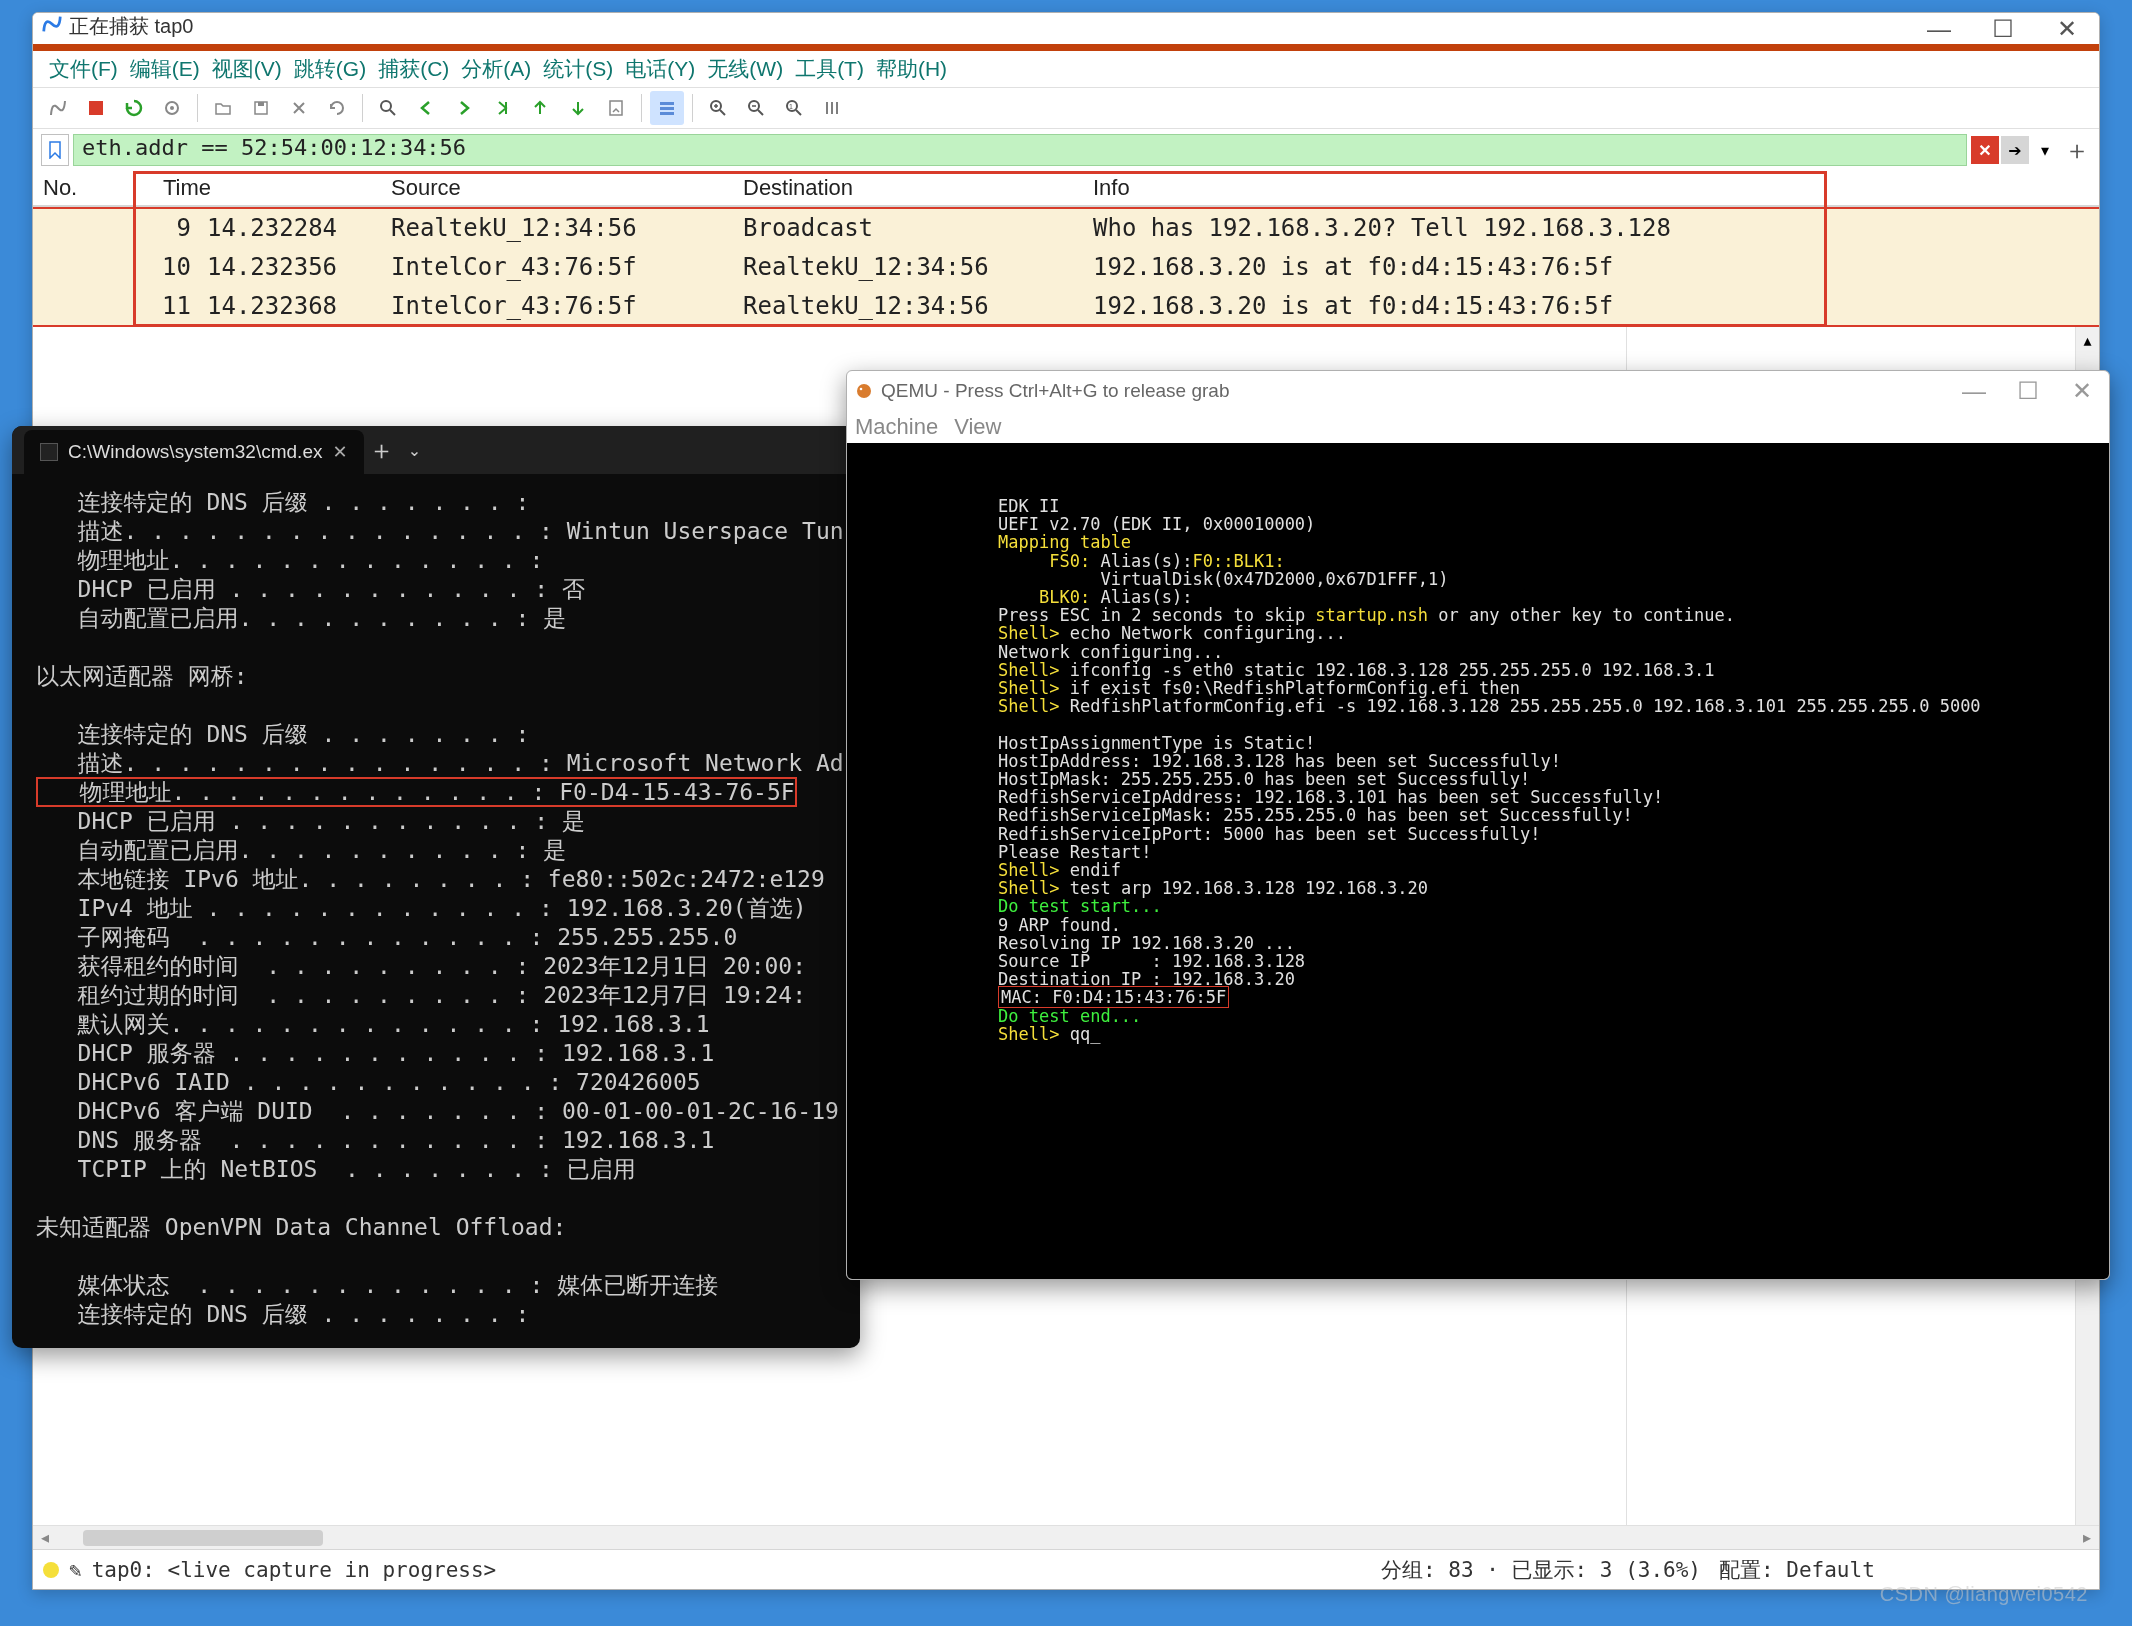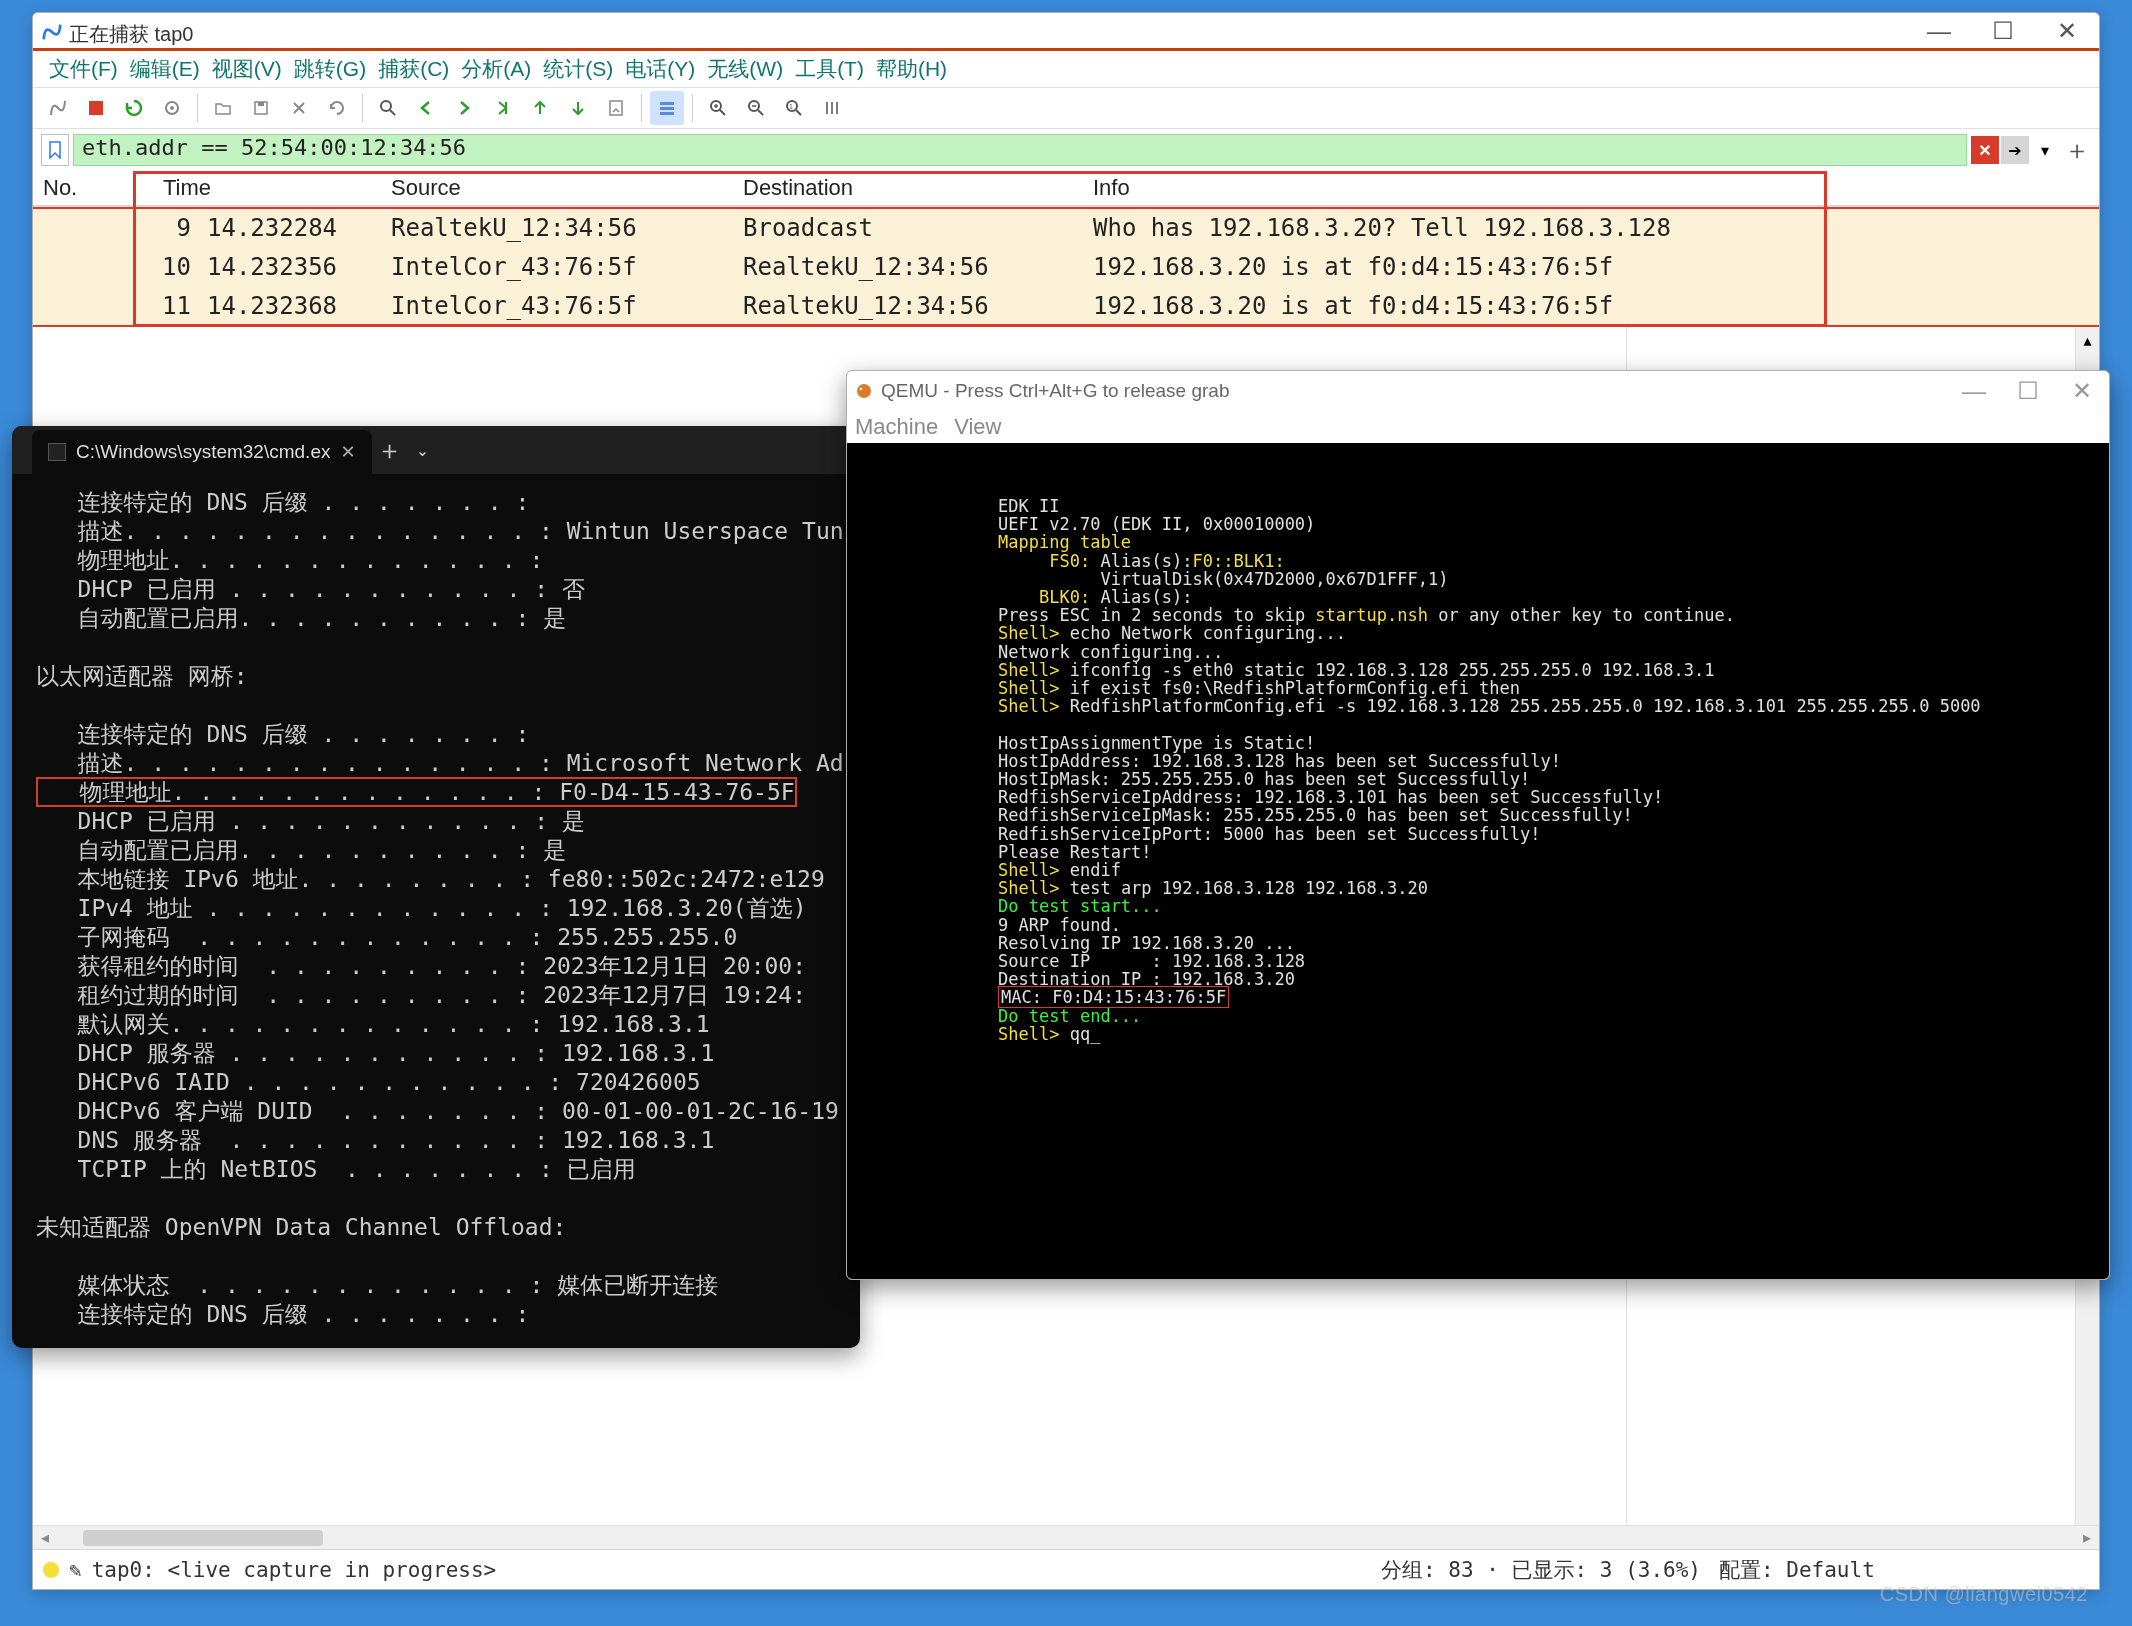--- a/index.html
+++ b/index.html
@@ -1,18 +1,18 @@
 <!DOCTYPE html>
 <html><head>
 <meta charset="utf-8">
 <style>
   * { box-sizing: border-box; margin: 0; padding: 0; }
   html,body { width: 2132px; height: 1626px; background: #3B8AD8; font-family: "Segoe UI", Arial, sans-serif; overflow: hidden; }
   .wireshark { position: absolute; left: 32px; top: 12px; width: 2068px; height: 1578px; background: #fff; border: 1px solid #b0b0b0; border-radius: 6px 6px 0 0; box-shadow: 0 4px 16px rgba(0,0,0,.2); display: flex; flex-direction: column; overflow: hidden; }
-  .ws-titlebar { height: 38px; background: #fff; display: flex; align-items: flex-end; padding-left: 8px; font-size: 20px; color: #333; border-bottom: 3px solid #c2410c; }
+  .ws-titlebar { height: 38px; background: #fff; display: flex; align-items: flex-start; padding-left: 8px; font-size: 20px; color: #333; border-bottom: 7px solid #c2410c; }
   .ws-titlebar .fin-icon svg { width: 22px; height: 22px; margin-right: 6px; }
   .ws-titlebar .ttl { flex: 1; }
   .ws-wbtn { width: 64px; height: 100%; display: flex; align-items: center; justify-content: center; color: #555; font-size: 24px; }
   .ws-menubar { height: 36px; display: flex; align-items: center; padding-left: 12px; font-size: 21px; color: #0f766e; gap: 4px; }
   .ws-menubar span { padding: 2px 4px; }
   .ws-toolbar { height: 42px; display: flex; align-items: center; padding-left: 8px; gap: 4px; border-top: 1px solid #e0e0e0; border-bottom: 1px solid #e0e0e0; }
   .tbtn { width: 34px; height: 34px; display: flex; align-items: center; justify-content: center; border-radius: 3px; }
   .tsep { width: 1px; height: 28px; background: #d0d0d0; margin: 0 4px; }
   .filter-row { height: 42px; display: flex; align-items: center; padding: 0 8px; gap: 4px; }
   .bm { width: 28px; height: 32px; background: #fff; border: 1px solid #c0c0c0; display: flex; align-items: center; justify-content: center; }
@@ -41,21 +41,21 @@
   .ws-status .st-left { flex: 1; display: flex; align-items: center; gap: 10px;}
   .ws-scroll-h { height: 24px; background: #f0f0f0; border-top: 1px solid #e0e0e0; display:flex; align-items:center; padding:0 4px;}
   .ws-scroll-h .thumb { width: 240px; height: 16px; background: #cfcfcf; border-radius: 4px; margin-left: 30px;}
   .ws-scroll-h .arr { width: 16px; display:flex; justify-content:center; color:#888;}
   .ws-scroll-h .fill{flex:1}
   .ws-scroll-v { width: 24px; background:#f0f0f0; border-left:1px solid #e0e0e0; display:flex; flex-direction:column; align-items:center; padding:4px 0;}
   .ws-scroll-v .thumb { width:16px; height:240px; background:#cfcfcf; border-radius:4px; margin-top:30px;}
 
   .cmd { position: absolute; left: 12px; top: 426px; width: 848px; height: 922px; background: #0c0c0c; color: #cccccc; border-radius: 10px; box-shadow: 0 8px 24px rgba(0,0,0,.4); overflow: hidden; display: flex; flex-direction: column; }
   .cmd-tabs { height: 48px; background: #202020; display: flex; align-items: center; }
-  .cmd-tab { display: flex; align-items: center; gap: 10px; background: #0c0c0c; height: 44px; margin-top: 4px; padding: 0 16px; border-radius: 8px 8px 0 0; color: #ddd; font-size: 19px; margin-left: 20px;}
+  .cmd-tab { display: flex; align-items: center; gap: 10px; background: #0c0c0c; height: 44px; margin-top: 4px; padding: 0 16px; border-radius: 8px 8px 0 0; color: #ddd; font-size: 19px; margin-left: 12px;}
   .cmd-tab .cmdicon { width: 18px; height: 18px; display:inline-block; background:#222; border:1px solid #555;}
   .cmd-tab .x { font-size: 18px; color: #aaa; }
   .cmd-add { width: 36px; text-align: center; color: #ccc; font-size: 26px; }
   .cmd-chev { width: 30px; text-align: center; color: #ccc; }
   .cmd-body { flex: 1; padding: 14px 8px 8px 24px; font-family: "NSimSun","SimSun", "Microsoft YaHei Mono", monospace; font-size: 23px; line-height: 29px; color: #cccccc; white-space: pre; overflow: hidden;}
   .cmd-body .hl { border: 2px solid #d83b2a; }
 
   .qemu { position: absolute; left: 846px; top: 370px; width: 1264px; height: 910px; background: #fff; border: 1px solid #b0b0b0; border-radius: 6px; box-shadow: 0 8px 24px rgba(0,0,0,.4); display: flex; flex-direction: column; overflow: hidden; }
   .qemu-title { height: 40px; display: flex; align-items: center; padding-left: 8px; color: #666; font-size: 19px; }
   .qemu-title .qicon { width: 18px; height: 18px; margin-right: 8px; }

